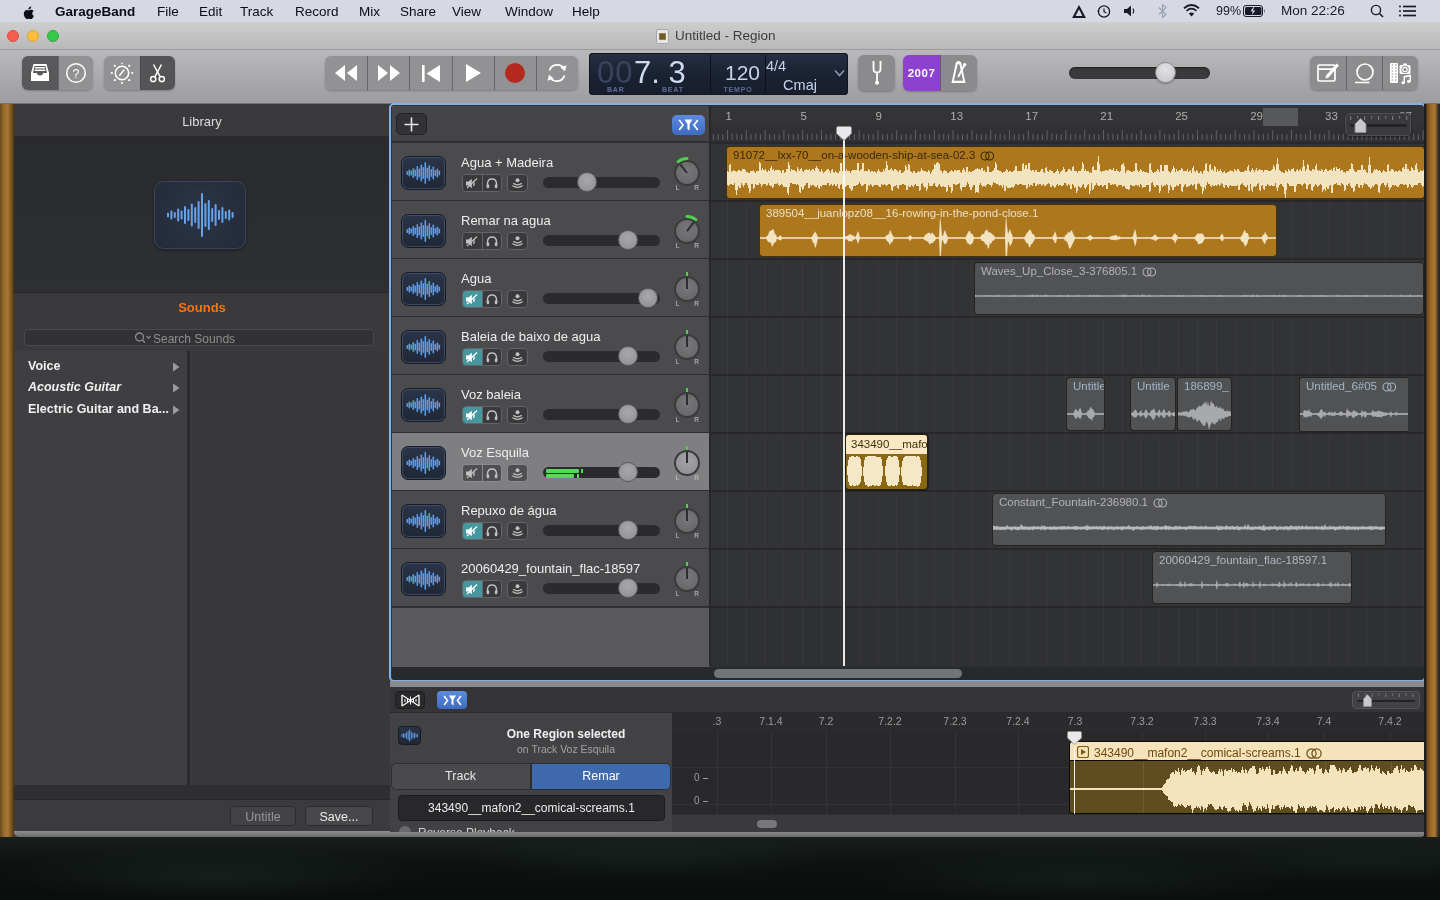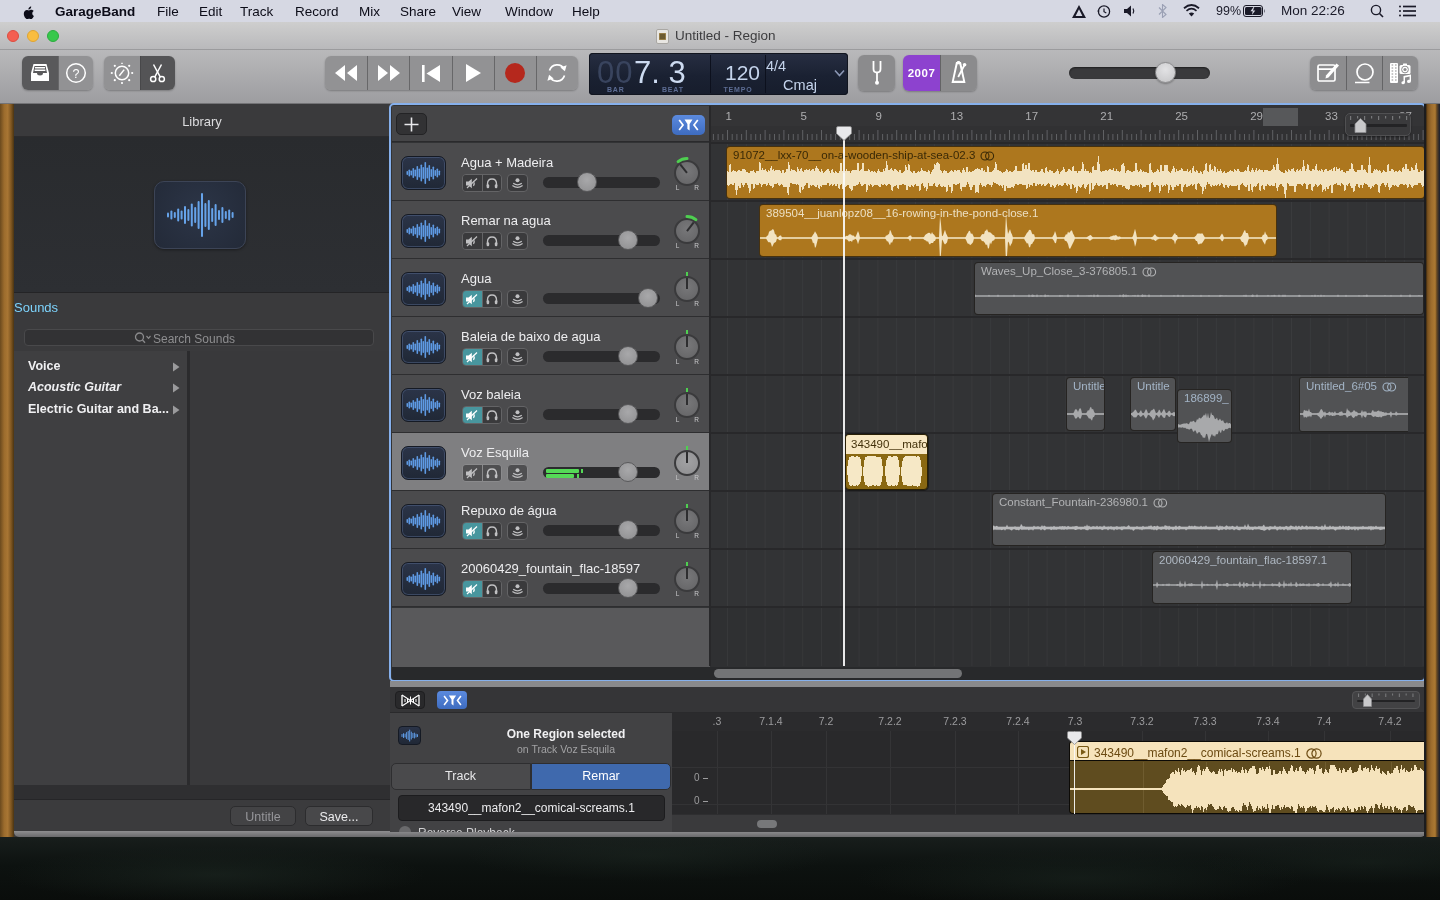--- a/index.html
+++ b/index.html
@@ -257,21 +257,21 @@
       <rect x="41.79999999999999" y="13.0" width="2" height="30" rx="1" fill="#66a3ea"></rect>
       <rect x="45.19999999999999" y="21.0" width="2" height="14" rx="1" fill="#66a3ea"></rect>
       <rect x="48.59999999999999" y="17.0" width="2" height="22" rx="1" fill="#66a3ea"></rect>
       <rect x="51.999999999999986" y="23.0" width="2" height="10" rx="1" fill="#66a3ea"></rect>
       <rect x="55.399999999999984" y="20.0" width="2" height="16" rx="1" fill="#66a3ea"></rect>
       <rect x="58.79999999999998" y="24.0" width="2" height="8" rx="1" fill="#66a3ea"></rect>
       <rect x="62.19999999999998" y="22.5" width="2" height="11" rx="1" fill="#66a3ea"></rect>
       <rect x="65.59999999999998" y="25.0" width="2" height="6" rx="1" fill="#66a3ea"></rect>
     </svg>
     <div style="position:absolute;left:14px;top:293px;width:376px;height:30px;background:#3a3a3c"></div>
-    <div style="position:absolute;left:14px;top:301px;font-size:13px;color:#7dd3fc;font-weight:400;white-space:nowrap;line-height:1;width:376px;">Sounds</div>
+    <div style="position:absolute;left:14px;top:301px;font-size:13px;color:#f97316;font-weight:700;white-space:nowrap;line-height:1;width:376px;text-align:center">Sounds</div>
     <div style="position:absolute;left:14px;top:323px;width:376px;height:28px;background:#3a3a3c"></div>
     <div style="position:absolute;left:24px;top:329px;width:350px;height:17px;background:#323234;border:1px solid #49494b;border-radius:4px"></div>
     <svg style="position:absolute;left:134px;top:332px" width="18" height="12" viewBox="0 0 18 12">
       <circle cx="5.5" cy="5" r="4" fill="none" stroke="#8a8a8c" stroke-width="1.3"></circle>
       <path d="M8.5 8 L11 10.8" stroke="#8a8a8c" stroke-width="1.3"></path>
       <path d="M12.5 4 L14.5 6.3 L16.5 4" stroke="#8a8a8c" stroke-width="1.2" fill="none"></path>
     </svg>
     <div style="position:absolute;left:153px;top:333px;font-size:12px;color:#8e8e90;font-weight:400;white-space:nowrap;line-height:1;">Search Sounds</div>
     <div style="position:absolute;left:14px;top:351px;width:173px;height:434px;background:#3f3f41"></div>
     <div style="position:absolute;left:187px;top:351px;width:3px;height:434px;background:#2b2b2d"></div>
@@ -1042,21 +1042,21 @@
         <path d="M0.0,35.3 L1.0,35.3 L2.0,35.3 L3.0,35.3 L4.0,35.3 L5.0,35.3 L6.0,35.3 L7.0,34.3 L8.0,31.6 L9.0,31.2 L10.0,31.7 L11.0,33.9 L12.0,31.6 L13.0,30.0 L14.0,31.0 L15.0,35.3 L16.0,35.3 L17.0,35.3 L18.0,35.3 L19.0,35.3 L20.0,34.0 L21.0,32.1 L22.0,32.7 L23.0,29.8 L24.0,28.8 L25.0,31.4 L26.0,30.7 L27.0,33.6 L28.0,35.3 L29.0,35.3 L30.0,35.3 L31.0,35.3 L32.0,35.3 L33.0,35.3 L34.0,35.3 L35.0,35.3 L36.0,35.3 L37.0,35.3 L38.0,35.3 L39.0,35.3 L40.0,35.3 L41.0,35.3 L42.0,35.3 L43.0,35.3 L44.0,35.3 L45.0,35.3 L46.0,35.3 L47.0,35.3 L48.0,35.3 L49.0,35.3 L50.0,35.3 L51.0,35.3 L52.0,35.3 L53.0,35.3 L54.0,35.3 L54.0,36.7 L53.0,36.7 L52.0,36.7 L51.0,36.7 L50.0,36.7 L49.0,36.7 L48.0,36.7 L47.0,36.7 L46.0,36.7 L45.0,36.7 L44.0,36.7 L43.0,36.7 L42.0,36.7 L41.0,36.7 L40.0,36.7 L39.0,36.7 L38.0,36.7 L37.0,36.7 L36.0,36.7 L35.0,36.7 L34.0,36.7 L33.0,36.7 L32.0,36.7 L31.0,36.7 L30.0,36.7 L29.0,36.7 L28.0,36.7 L27.0,39.0 L26.0,39.3 L25.0,42.7 L24.0,41.4 L23.0,40.2 L22.0,40.8 L21.0,39.0 L20.0,37.6 L19.0,36.7 L18.0,36.7 L17.0,36.7 L16.0,36.7 L15.0,36.7 L14.0,40.1 L13.0,40.9 L12.0,39.8 L11.0,38.5 L10.0,40.1 L9.0,40.7 L8.0,40.3 L7.0,37.8 L6.0,36.7 L5.0,36.7 L4.0,36.7 L3.0,36.7 L2.0,36.7 L1.0,36.7 L0.0,36.7 Z" fill="#a8a9ab" fill-opacity="1.0"></path>
       </svg>
     </div>
     <div style="position:absolute;left:1130px;top:377px;width:46px;height:54px;background:#515254;border-radius:4px;border:1px solid rgba(15,13,8,0.65);overflow:hidden;">
       <div style="position:absolute;left:6px;top:2px;font-size:11.5px;color:#a3b4c6;white-space:nowrap;display:flex;align-items:center">Untitle</div>
       <svg width="46" height="54" viewBox="0 0 46 54" style="position:absolute;left:0;top:0">
         <rect x="0.0" y="35.50" width="46.0" height="1.0" fill="#a8a9ab"></rect>
         <path d="M0.0,35.3 L1.0,35.0 L2.0,34.1 L3.0,33.2 L4.0,31.5 L5.0,32.0 L6.0,33.9 L7.0,35.3 L8.0,34.9 L9.0,33.5 L10.0,31.9 L11.0,34.4 L12.0,35.3 L13.0,35.0 L14.0,32.9 L15.0,31.1 L16.0,32.6 L17.0,35.3 L18.0,35.3 L19.0,34.4 L20.0,32.4 L21.0,32.2 L22.0,31.6 L23.0,30.4 L24.0,32.8 L25.0,35.3 L26.0,34.8 L27.0,34.0 L28.0,31.5 L29.0,32.6 L30.0,35.3 L31.0,34.2 L32.0,32.6 L33.0,30.7 L34.0,33.0 L35.0,35.3 L36.0,35.0 L37.0,33.9 L38.0,32.4 L39.0,33.3 L40.0,35.3 L41.0,35.2 L42.0,34.4 L43.0,34.0 L44.0,34.5 L45.0,35.3 L45.0,36.7 L44.0,37.9 L43.0,38.2 L42.0,37.9 L41.0,36.7 L40.0,36.7 L39.0,38.7 L38.0,39.0 L37.0,37.7 L36.0,36.8 L35.0,36.7 L34.0,40.0 L33.0,39.8 L32.0,39.4 L31.0,37.7 L30.0,36.7 L29.0,38.0 L28.0,39.9 L27.0,38.2 L26.0,37.2 L25.0,36.7 L24.0,39.8 L23.0,41.2 L22.0,42.5 L21.0,39.7 L20.0,38.8 L19.0,38.0 L18.0,36.7 L17.0,36.7 L16.0,39.0 L15.0,40.7 L14.0,39.4 L13.0,37.4 L12.0,36.7 L11.0,37.9 L10.0,38.8 L9.0,38.7 L8.0,37.1 L7.0,36.7 L6.0,38.2 L5.0,39.8 L4.0,39.1 L3.0,39.7 L2.0,38.4 L1.0,37.5 L0.0,36.7 Z" fill="#a8a9ab" fill-opacity="1.0"></path>
       </svg>
     </div>
-    <div style="position:absolute;left:1177px;top:377px;width:55px;height:54px;background:#515254;border-radius:4px;border:1px solid rgba(15,13,8,0.65);overflow:hidden;margin-top:12px;">
+    <div style="position:absolute;left:1177px;top:377px;width:55px;height:54px;background:#515254;border-radius:4px;border:1px solid rgba(15,13,8,0.65);overflow:hidden;">
       <div style="position:absolute;left:6px;top:2px;font-size:11.5px;color:#a3b4c6;white-space:nowrap;display:flex;align-items:center">186899_</div>
       <svg width="55" height="54" viewBox="0 0 55 54" style="position:absolute;left:0;top:0">
         <rect x="0.0" y="35.50" width="55.0" height="1.0" fill="#a8a9ab"></rect>
         <path d="M0.0,34.1 L1.0,34.5 L2.0,34.7 L3.0,34.4 L4.0,34.0 L5.0,33.8 L6.0,33.6 L7.0,33.5 L8.0,33.6 L9.0,33.0 L10.0,34.3 L11.0,33.9 L12.0,31.9 L13.0,31.2 L14.0,32.0 L15.0,30.7 L16.0,31.1 L17.0,32.5 L18.0,32.0 L19.0,29.1 L20.0,30.0 L21.0,27.6 L22.0,28.2 L23.0,28.4 L24.0,27.3 L25.0,26.2 L26.0,24.6 L27.0,25.8 L28.0,22.7 L29.0,28.3 L30.0,22.7 L31.0,28.2 L32.0,27.6 L33.0,22.1 L34.0,25.0 L35.0,25.0 L36.0,26.6 L37.0,29.2 L38.0,28.7 L39.0,27.4 L40.0,30.4 L41.0,29.9 L42.0,28.6 L43.0,30.6 L44.0,31.1 L45.0,30.0 L46.0,32.6 L47.0,33.2 L48.0,33.2 L49.0,32.0 L50.0,33.7 L51.0,33.0 L52.0,33.1 L53.0,34.5 L54.0,34.4 L54.0,37.3 L53.0,38.6 L52.0,37.7 L51.0,37.9 L50.0,38.5 L49.0,39.5 L48.0,38.7 L47.0,39.5 L46.0,41.3 L45.0,40.8 L44.0,39.4 L43.0,43.0 L42.0,42.3 L41.0,40.1 L40.0,43.7 L39.0,44.4 L38.0,44.0 L37.0,47.1 L36.0,45.3 L35.0,46.3 L34.0,43.7 L33.0,45.7 L32.0,48.6 L31.0,51.9 L30.0,47.3 L29.0,43.8 L28.0,44.2 L27.0,48.2 L26.0,47.2 L25.0,48.1 L24.0,45.5 L23.0,45.0 L22.0,42.6 L21.0,42.0 L20.0,42.8 L19.0,44.1 L18.0,41.5 L17.0,40.0 L16.0,41.8 L15.0,41.6 L14.0,38.9 L13.0,38.5 L12.0,39.2 L11.0,39.8 L10.0,38.8 L9.0,38.9 L8.0,38.5 L7.0,37.4 L6.0,38.2 L5.0,37.2 L4.0,37.5 L3.0,37.8 L2.0,37.3 L1.0,37.5 L0.0,37.6 Z" fill="#a8a9ab" fill-opacity="1.0"></path>
       </svg>
     </div>
     <div style="position:absolute;left:1299px;top:377px;width:109px;height:55px;background:#515254;border-radius:3px;border:1px solid rgba(15,13,8,0.65);overflow:hidden;border-radius:3px 0 0 3px;border-right:none">
       <div style="position:absolute;left:6px;top:2px;font-size:11.5px;color:#a3b4c6;white-space:nowrap;display:flex;align-items:center">Untitled_6#05<svg style="position:relative;top:1px;margin-left:5px;flex:none" width="15" height="10" viewBox="0 0 15 10">
           <circle cx="5" cy="5" r="4" fill="none" stroke="#a3b4c6" stroke-width="1.1"></circle>
           <circle cx="9.6" cy="5" r="4" fill="none" stroke="#a3b4c6" stroke-width="1.1"></circle>

